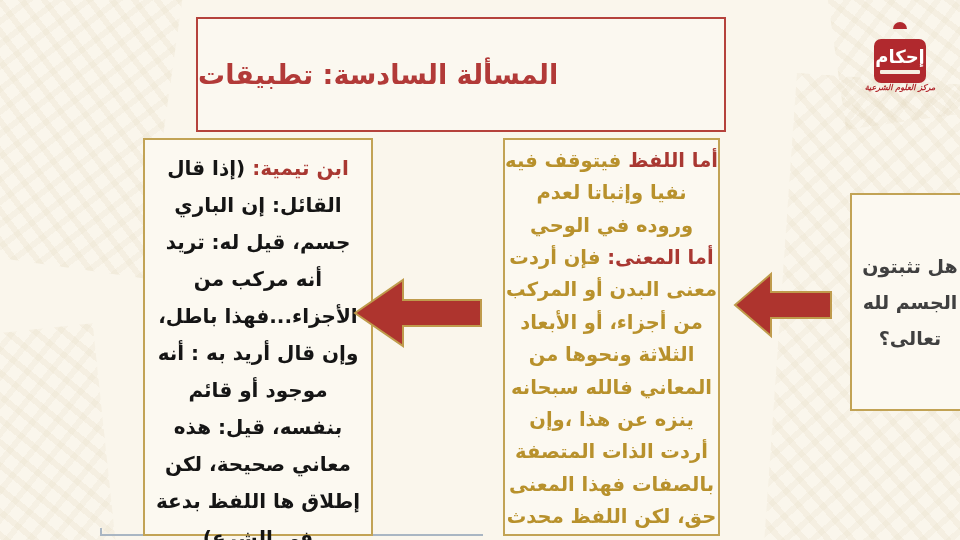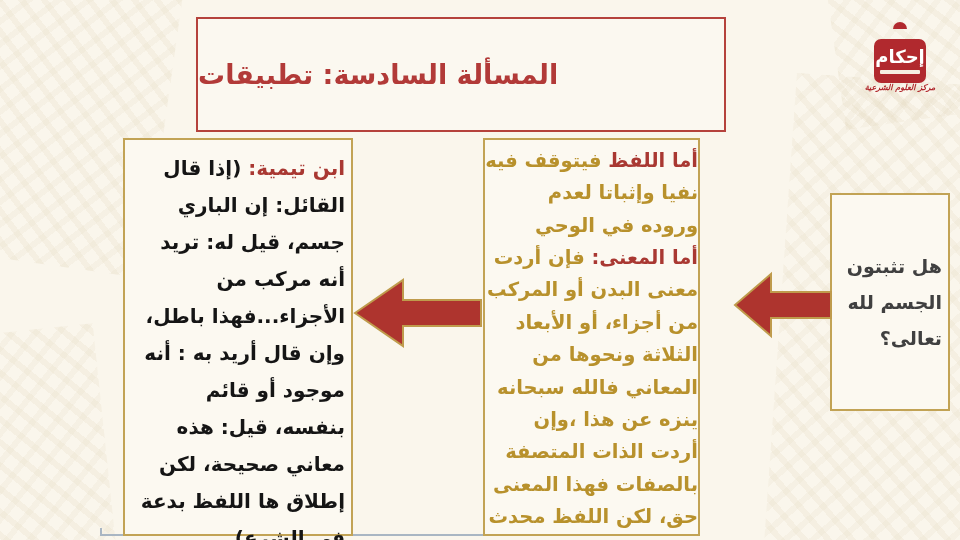--- a/index.html
+++ b/index.html
@@ -42,21 +42,21 @@
     width:52px;height:44px;margin:10px auto 0;background:#b1292e;border-radius:7px;
     display:flex;flex-direction:column;align-items:center;justify-content:center;
   }
   .logo-word{color:#ffffff;font-size:18px;font-weight:bold;line-height:1;direction:rtl;}
   .logo-band{width:40px;height:4px;background:#f6efe2;margin-top:4px;border-radius:1px;}
   .logo-caption{color:#b1292e;font-size:8px;font-weight:bold;direction:rtl;font-style:italic;}
 
   
   .cbox{
     position:absolute;background:#fcf9f1;border:2px solid #c2a355;z-index:2;
-    direction:rtl;font-weight:bold;box-sizing:border-box;
+    direction:rtl;text-align:center;font-weight:bold;box-sizing:border-box;margin-left:20px;
   }
   .quote-box{left:123px;top:138px;width:230px;height:398px;
     font-size:20px;line-height:1.85;padding:10px 6px;color:#151515;}
   .answer-box{left:483px;top:138px;width:217px;height:398px;
     font-size:19.5px;line-height:1.66;padding:5px 0;}
   .question-box{left:830px;top:193px;width:120px;height:218px;
     font-size:19px;line-height:1.9;padding:6px;color:#404040;
     display:flex;align-items:center;justify-content:center;}
 
   .seg-red{color:#a93832;}

